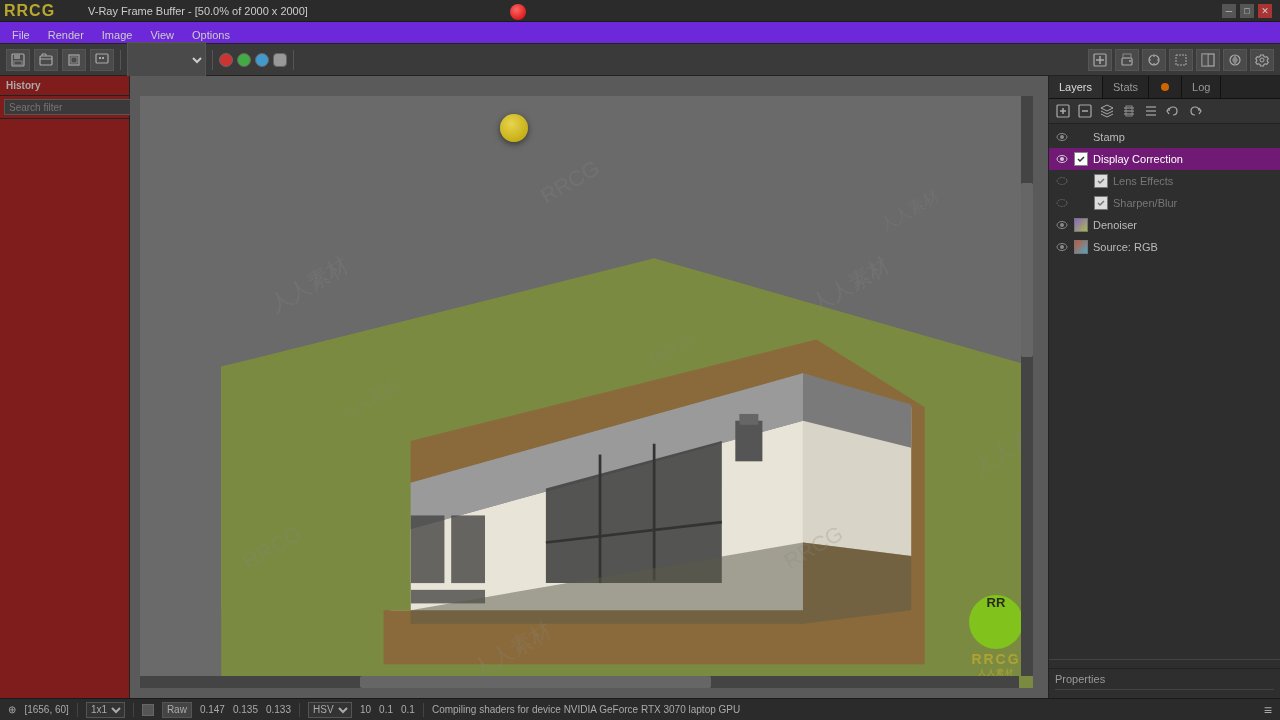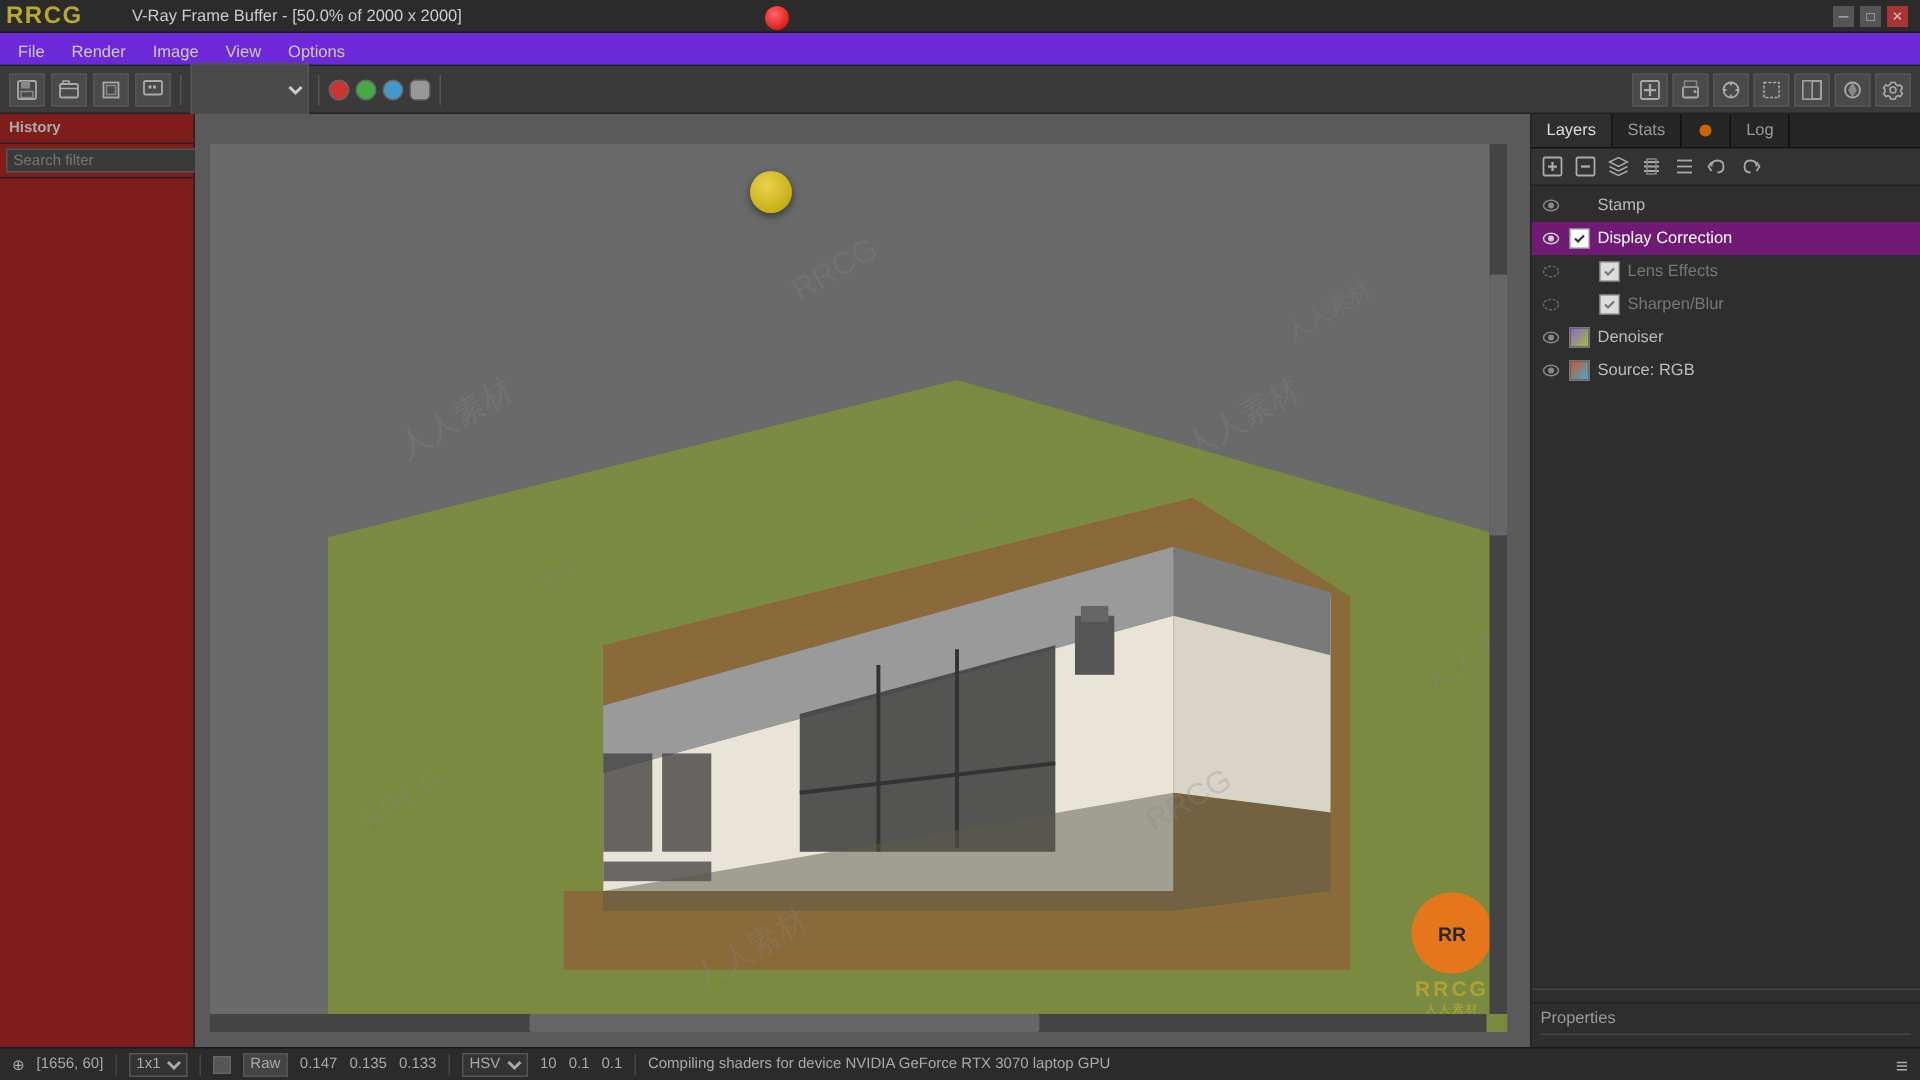--- a/index.html
+++ b/index.html
@@ -204,21 +204,21 @@
       bottom: 12px;
       background: #444;
     }
     .scroll-thumb {
       background: #666;
       border-radius: 2px;
     }
 
     
     #right-panel {
-      width: 260px;
+      width: 232px;
       background: #2e2e2e;
       border-left: 1px solid #222;
       display: flex;
       flex-direction: column;
     }
     #right-tabs {
       display: flex;
       background: #252525;
       border-bottom: 1px solid #111;
     }
@@ -386,23 +386,23 @@
 
     .rrcg-brand {
       display: flex;
       flex-direction: column;
       align-items: center;
     }
     .rrcg-circle {
       width: 54px;
       height: 54px;
       border-radius: 50%;
-      background: #f97316;
-      display: flex;
-      align-items: center;
+      background: #84cc16;
+      display: flex;
+      align-items: flex-start;
       justify-content: center;
       margin-bottom: 2px;
     }
     .rrcg-inner {
       font-size: 13px;
       font-weight: bold;
       color: #1a1a1a;
     }
     .rrcg-text {
       font-size: 14px;

